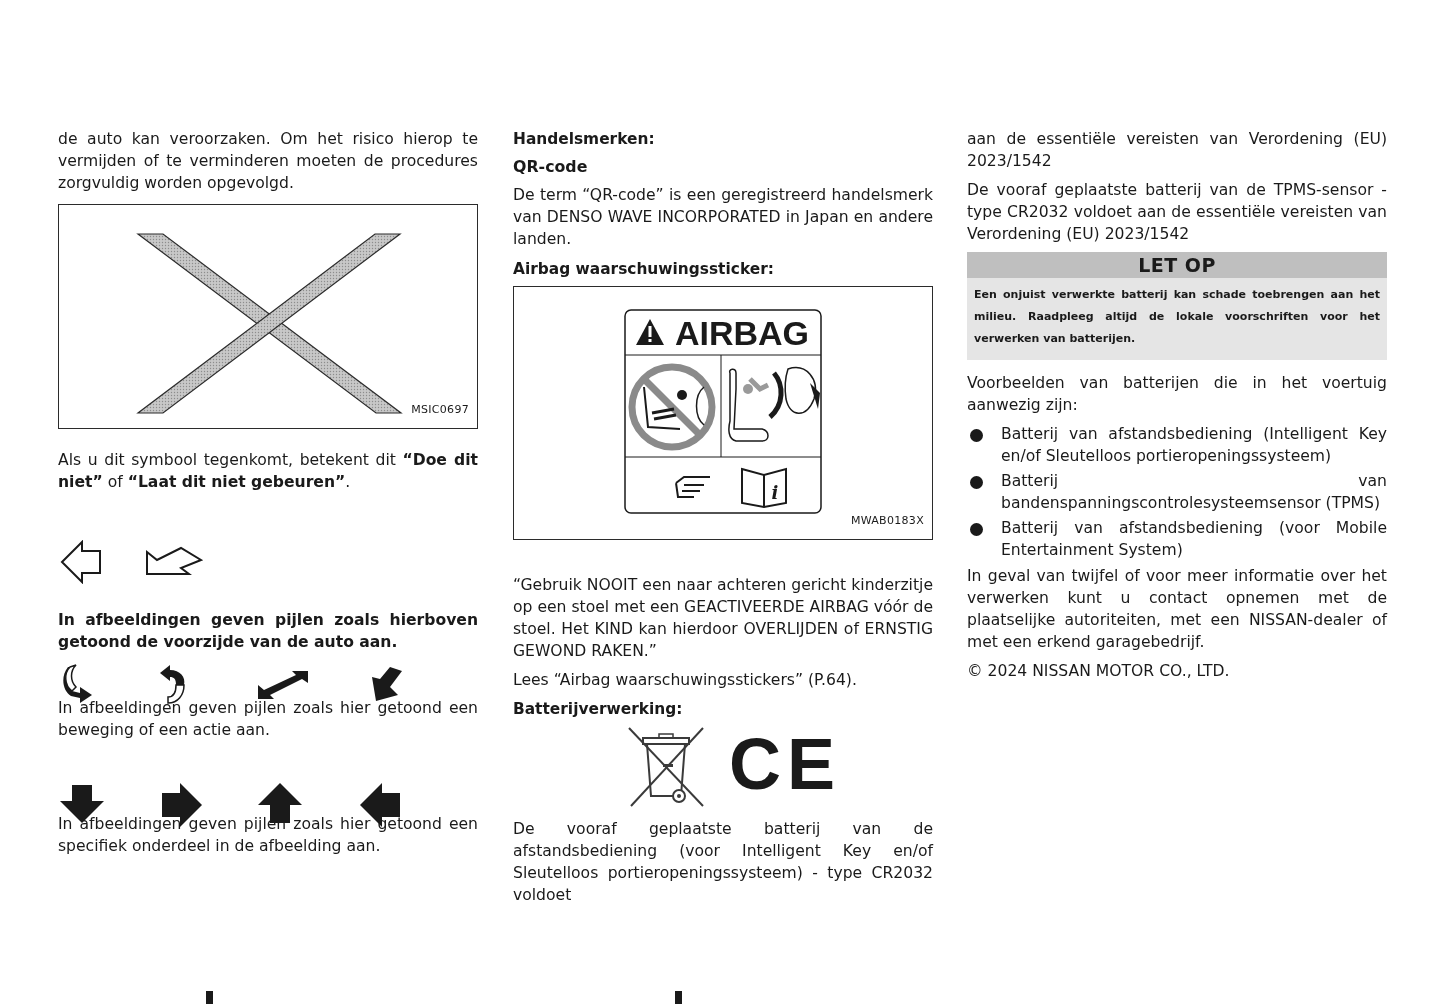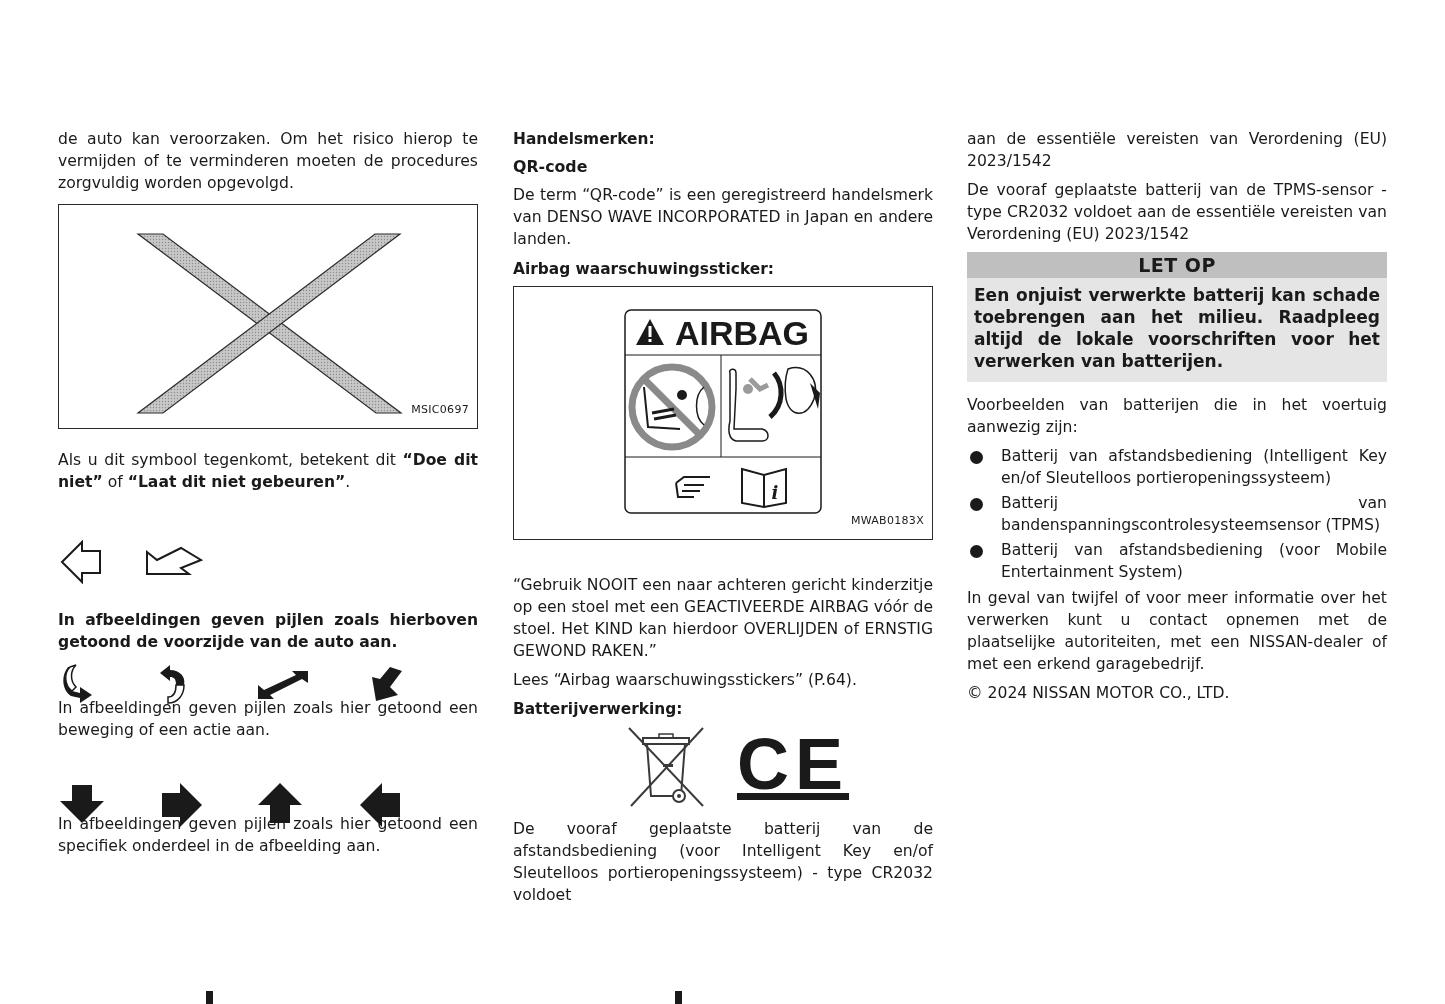--- a/index.html
+++ b/index.html
@@ -16,21 +16,21 @@
     .heading { font-weight: bold; font-size: 15.4px; margin: 0 0 6px 0; }
 
     .figure { border: 1.5px solid #2b2b2b; position: relative; box-sizing: border-box; background:#fff; }
     .fig-code { position: absolute; right: 8px; bottom: 7px; font-size: 11px; letter-spacing: 0.3px; }
 
     .arrow-row { position: absolute; left: 0; width: 420px; height: 48px; }
     .arrow-row svg { position: absolute; top: 0; }
 
     .caution { background: #e5e5e5; margin: 6px 0 12px 0; }
     .caution-title { background: #bfbfbf; text-align: center; font-weight: bold; font-size: 19px; line-height: 26px; letter-spacing: 0.5px; }
-    .caution-body { padding: 6px 7px 10px 7px; font-weight: bold; font-size: 17px; line-height: 22px; text-align: justify; text-align-last: left; }
+    .caution-body { padding: 6px 7px 10px 7px; font-weight: bold; font-size: 11px; line-height: 22px; text-align: justify; text-align-last: left; }
 
     ul.bullets { list-style: none; margin: 0 0 4px 0; padding: 0; }
     ul.bullets li { position: relative; padding-left: 34px; margin-bottom: 3px; text-align: justify; text-align-last: left; }
     ul.bullets li .dot { position: absolute; left: 3px; top: 6px; width: 13px; height: 13px; border-radius: 50%; background: #1a1a1a; }
 
     .crop-mark { position: absolute; bottom: 0; width: 7px; height: 13px; background: #1a1a1a; }
   </style>
 </head>
 <body>
 
@@ -157,21 +157,21 @@
     <svg width="82" height="82" style="position:absolute;left:112px;top:0;">
       <line x1="4" y1="2" x2="78" y2="80" stroke="#3a3a3a" stroke-width="2"></line>
       <line x1="78" y1="2" x2="6" y2="80" stroke="#3a3a3a" stroke-width="2"></line>
       <path d="M22,18 L60,18 L56,70 L26,70 Z" fill="none" stroke="#3a3a3a" stroke-width="2"></path>
       <rect x="18" y="12" width="46" height="6" fill="none" stroke="#3a3a3a" stroke-width="2"></rect>
       <rect x="34" y="8" width="14" height="4" fill="none" stroke="#3a3a3a" stroke-width="1.5"></rect>
       <rect x="38" y="38" width="10" height="3" fill="#3a3a3a"></rect>
       <circle cx="54" cy="70" r="6" fill="#fff" stroke="#3a3a3a" stroke-width="2"></circle>
       <circle cx="54" cy="70" r="2" fill="#3a3a3a"></circle>
     </svg>
-    <div style="position:absolute;left:224px;top:2px;font-family:'Liberation Sans',sans-serif;font-size:72px;line-height:72px;letter-spacing:6px;font-weight:bold;color:#1a1a1a;text-decoration:underline;">CE</div>
+    <div style="position:absolute;left:216px;top:2px;font-family:'Liberation Sans',sans-serif;font-size:72px;line-height:72px;letter-spacing:6px;font-weight:bold;color:#1a1a1a;">CE</div>
   </div>
 
   <p>De vooraf geplaatste batterij van de afstandsbediening (voor Intelligent Key en/of Sleutelloos portieropeningssysteem) - type CR2032 voldoet</p>
 </div>
 
 <div class="col col3">
   <p>aan de essentiële vereisten van Verordening (EU) 2023/1542</p>
   <p>De vooraf geplaatste batterij van de TPMS-sensor - type CR2032 voldoet aan de essentiële vereisten van Verordening (EU) 2023/1542</p>
 
   <div class="caution">

